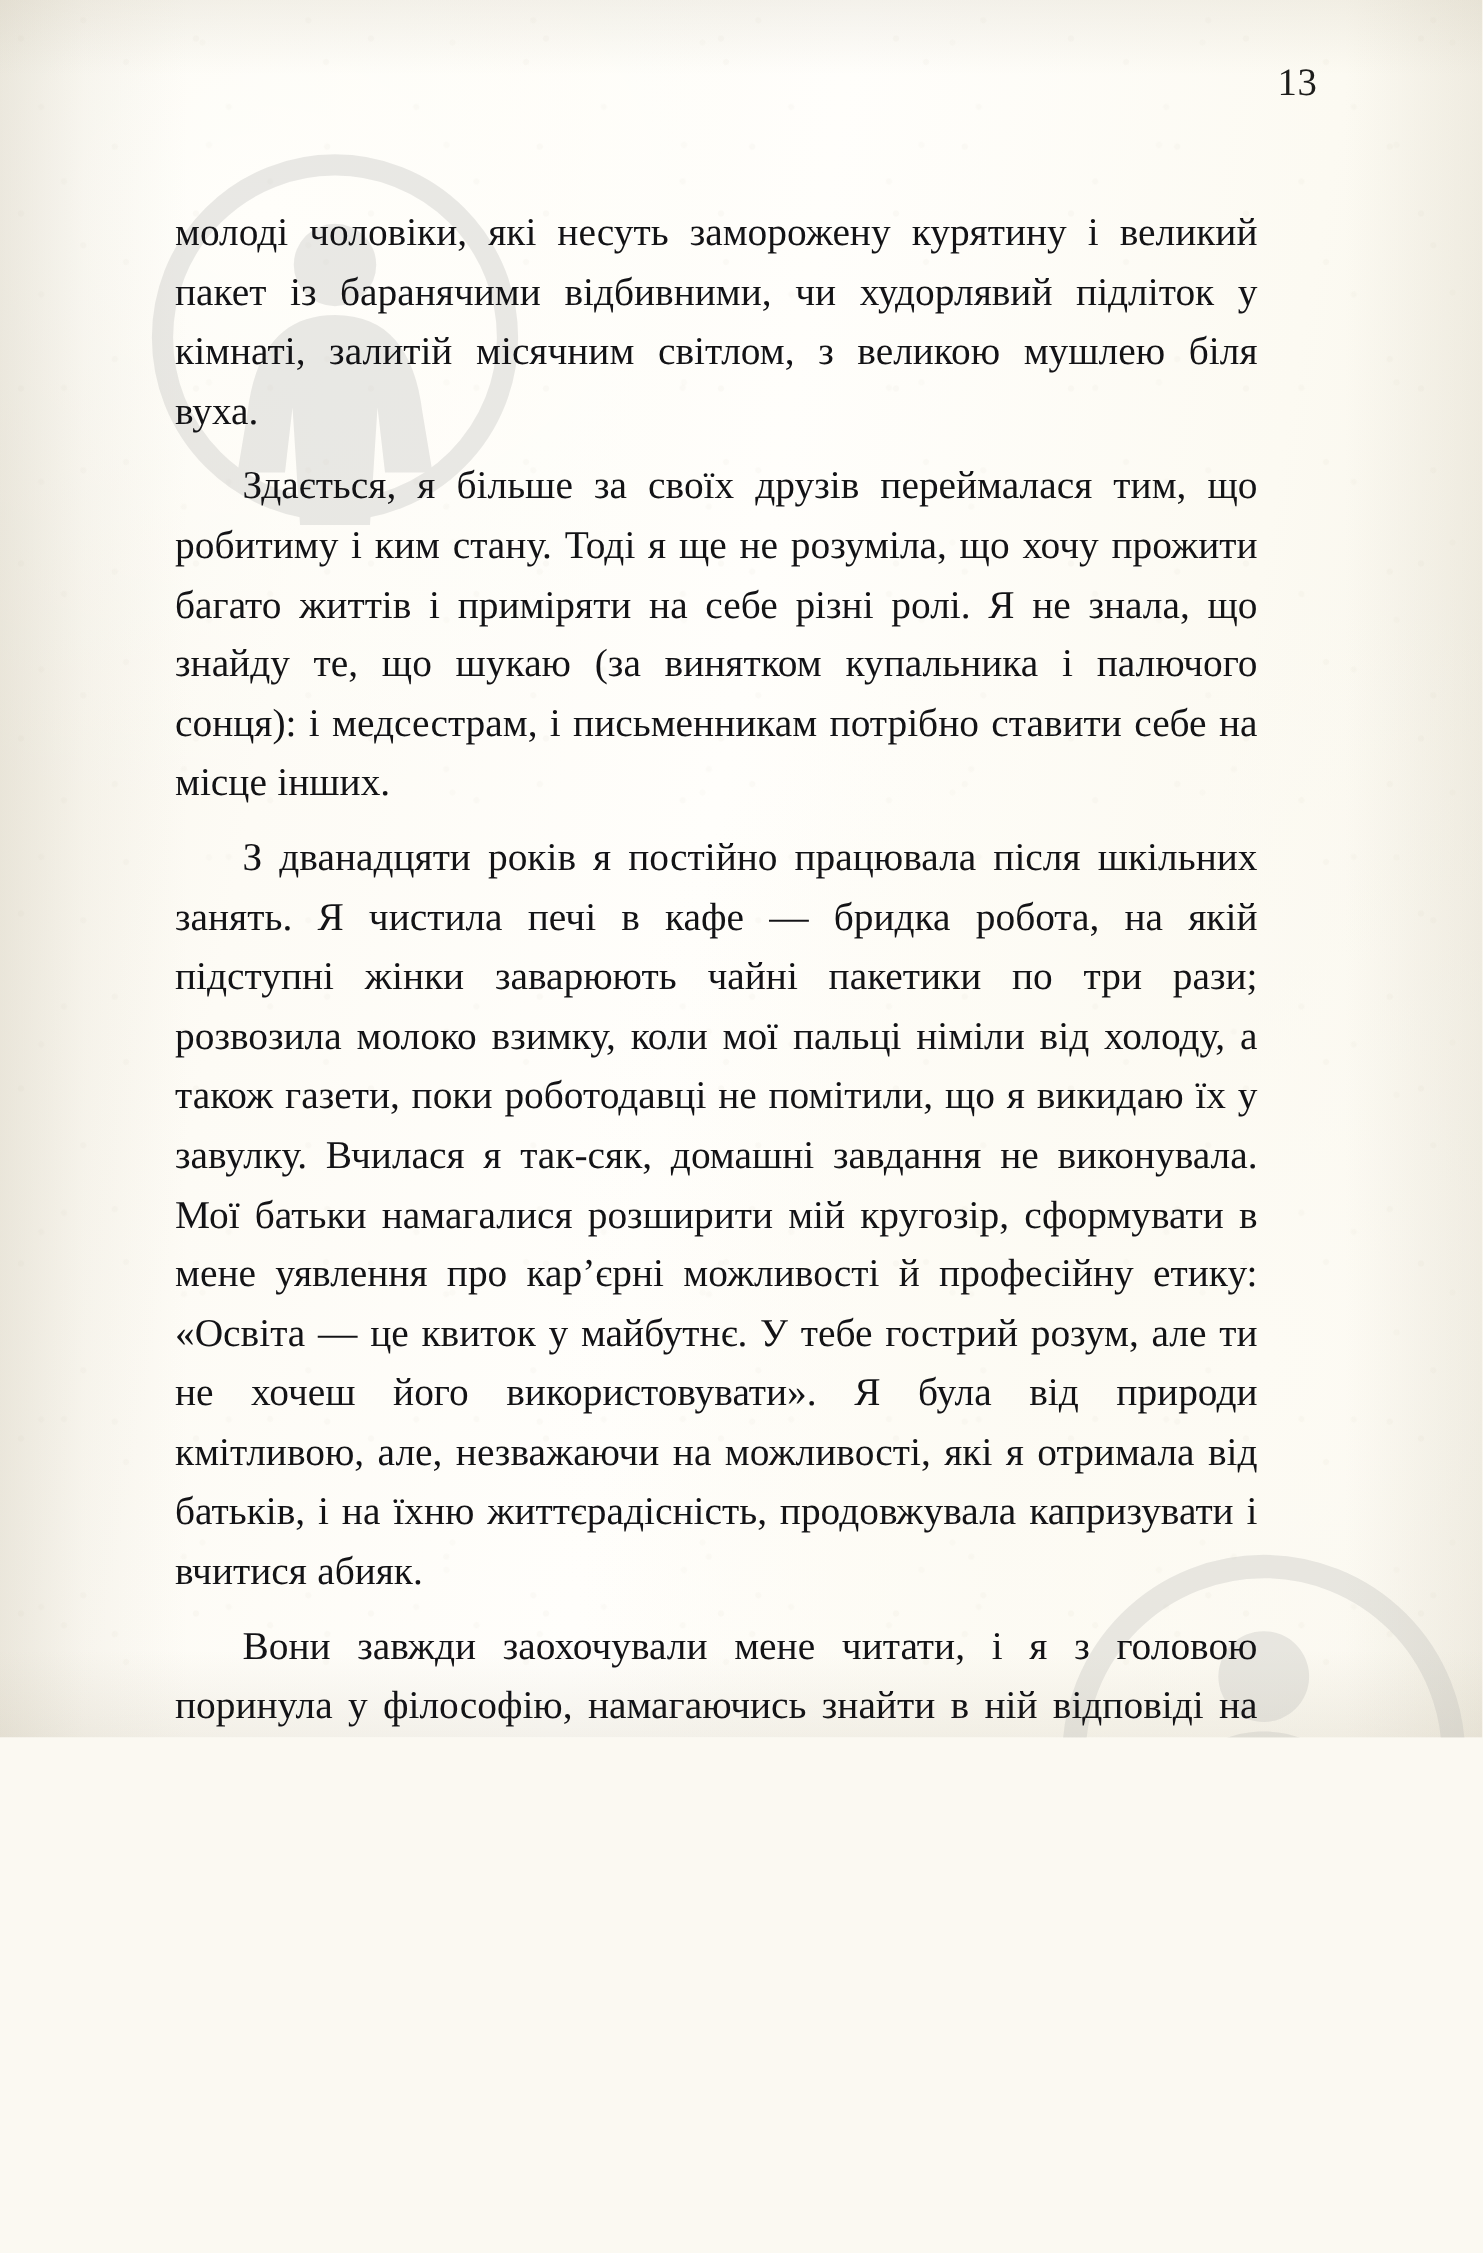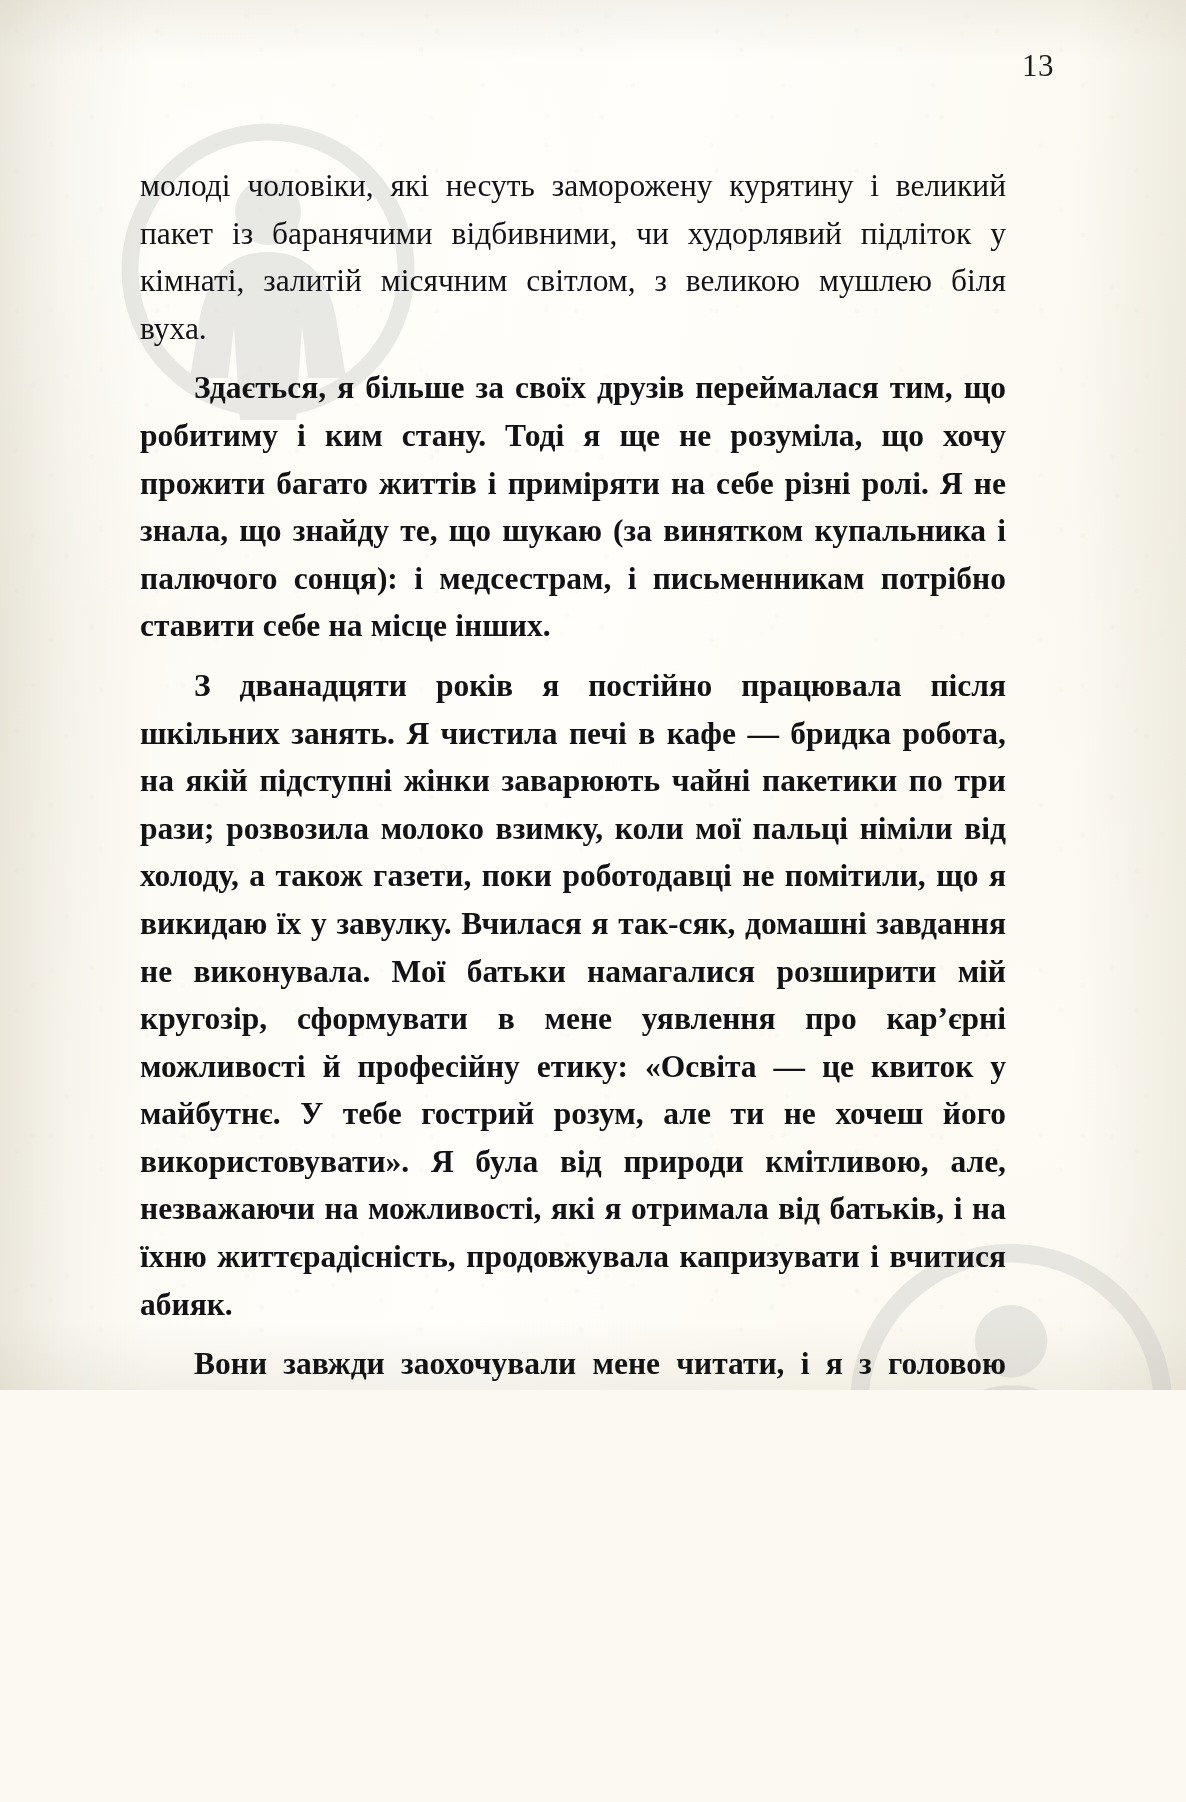--- a/index.html
+++ b/index.html
@@ -107,21 +107,21 @@
     font-size: 31.5px;
     line-height: 47.6px;
     color: #17171a;
     text-align: justify;
     text-justify: inter-word;
     letter-spacing: 0;
     word-spacing: .4px;
     -webkit-font-smoothing: antialiased;
   }
   .para + .para { margin-top: 0; }
-  .para.indent { text-indent: 54px; font-weight: bold; }
+  .para.indent { text-indent: 54px; }
 
   
   .textblock { filter: contrast(1.04) saturate(.9); }
 </style>
 </head>
 <body>
 
 <div class="page">
 
   <div class="grain"></div>

